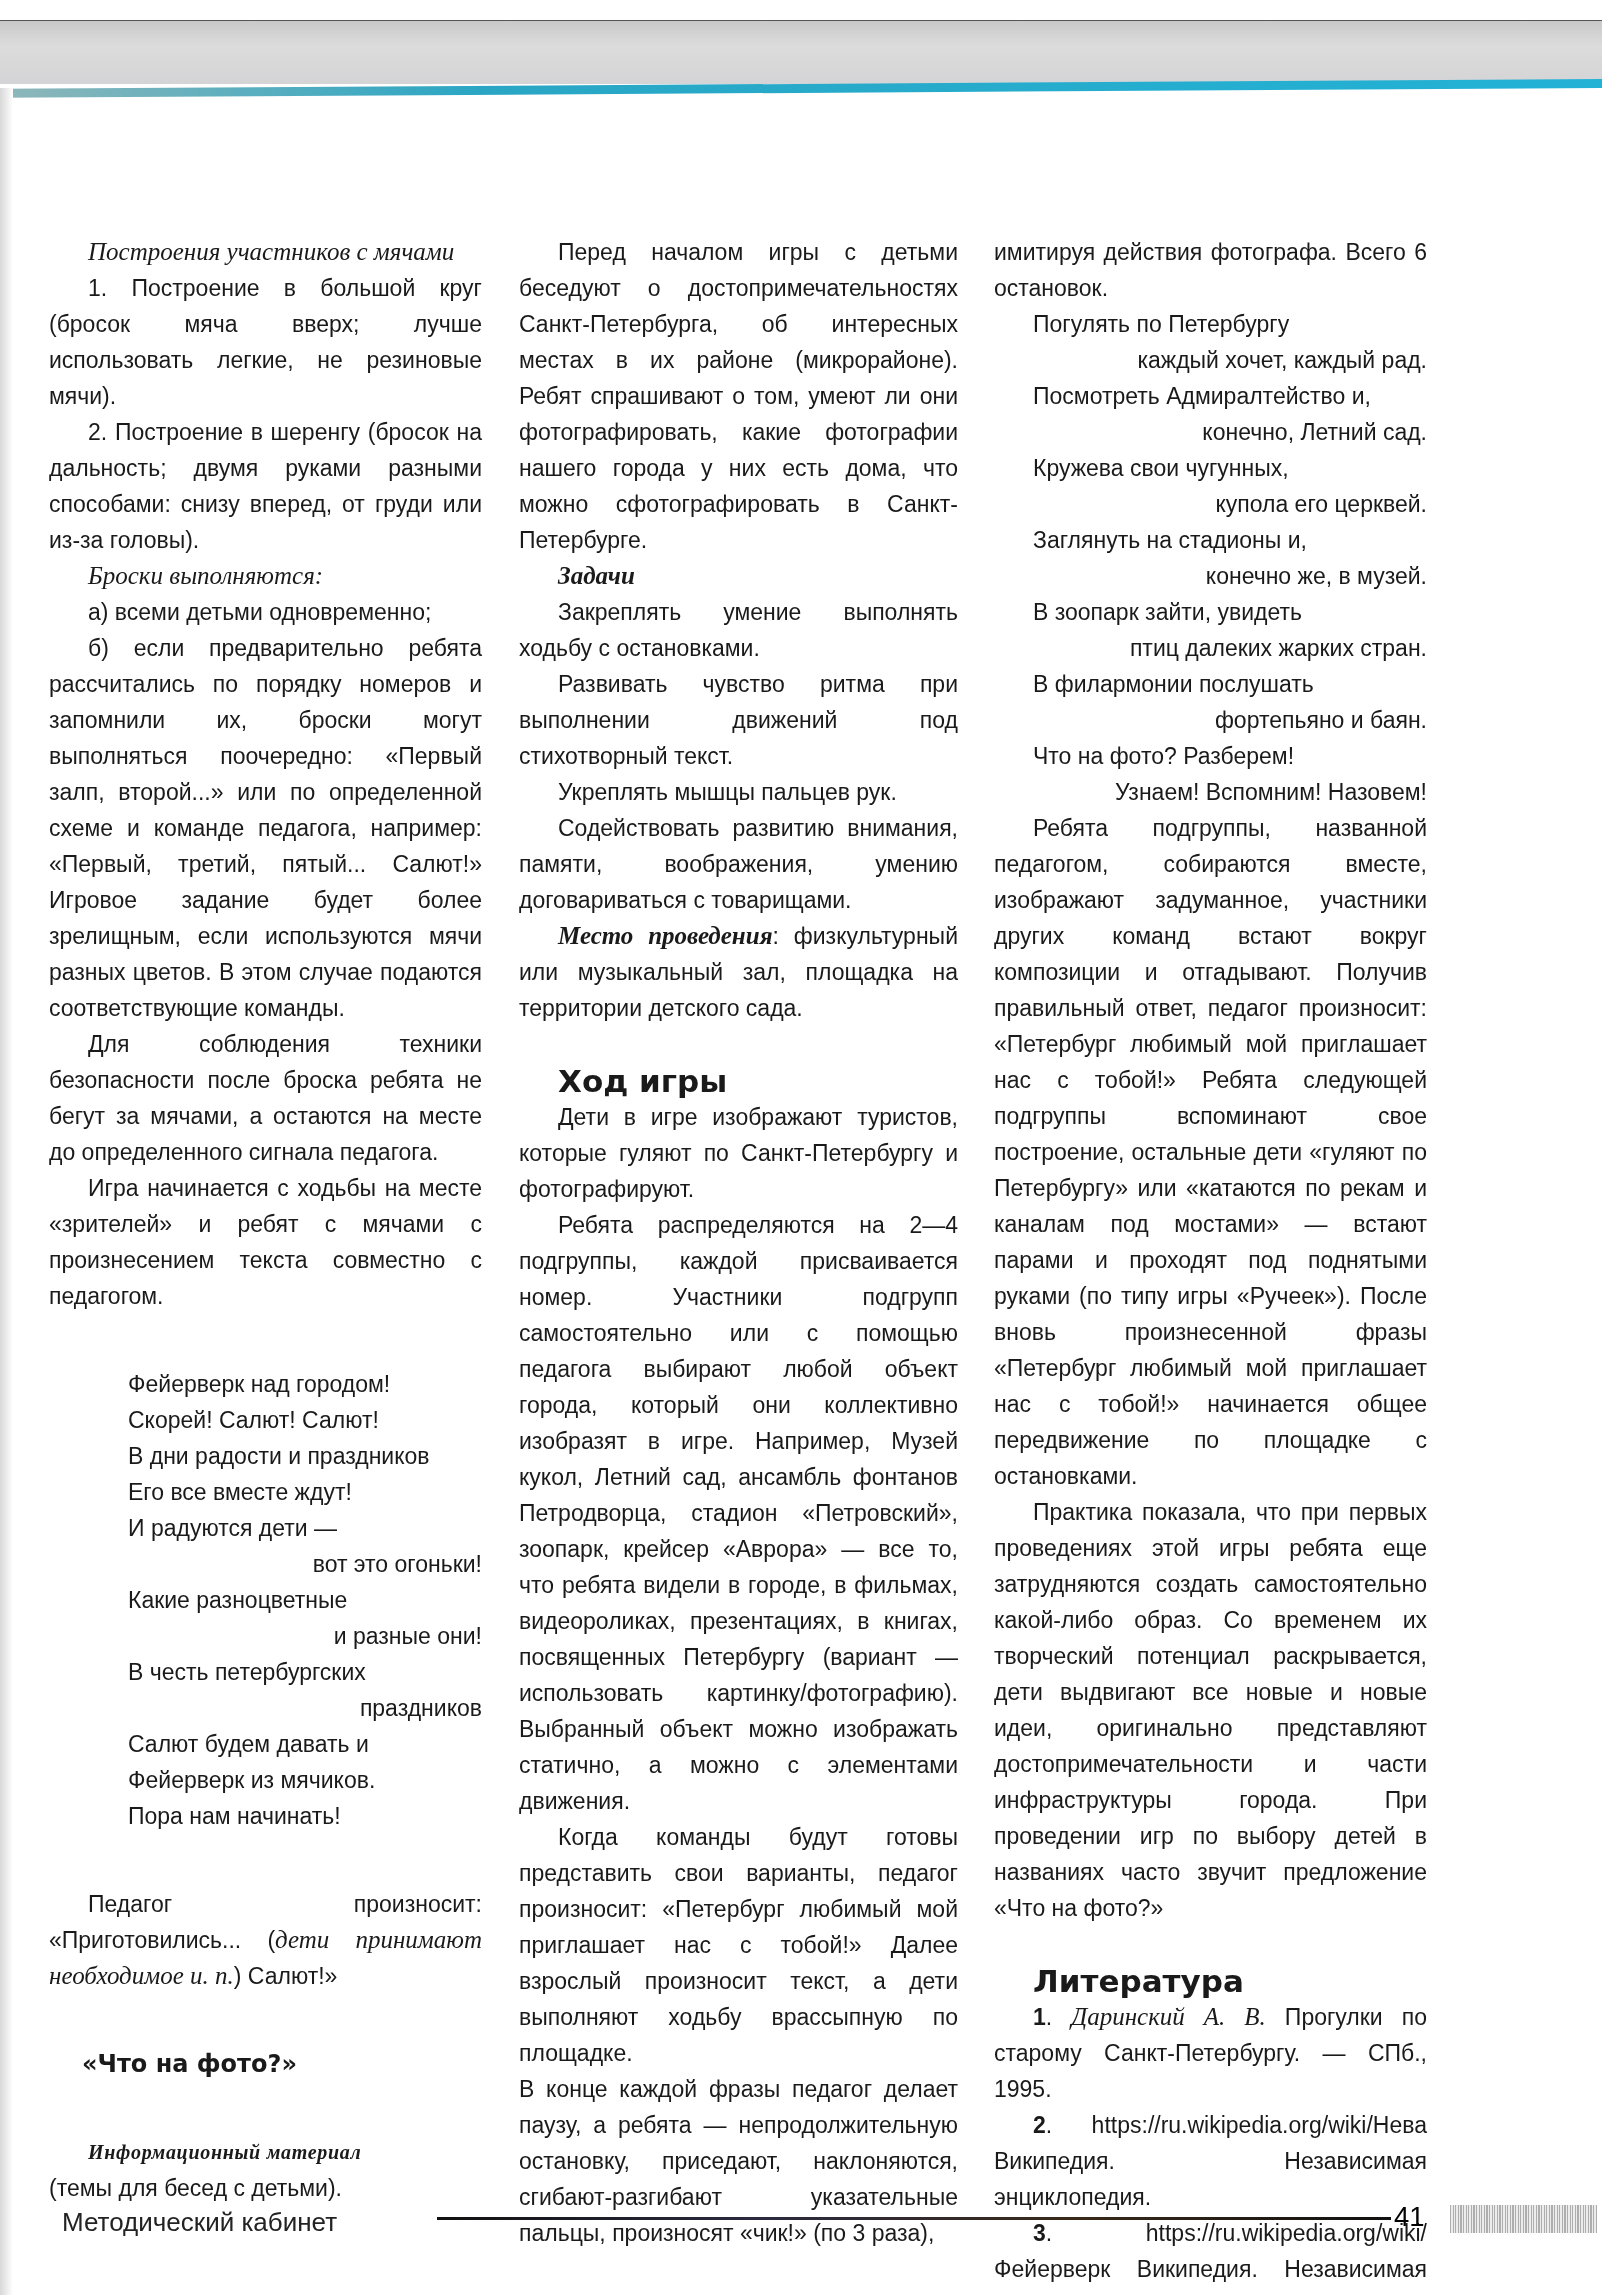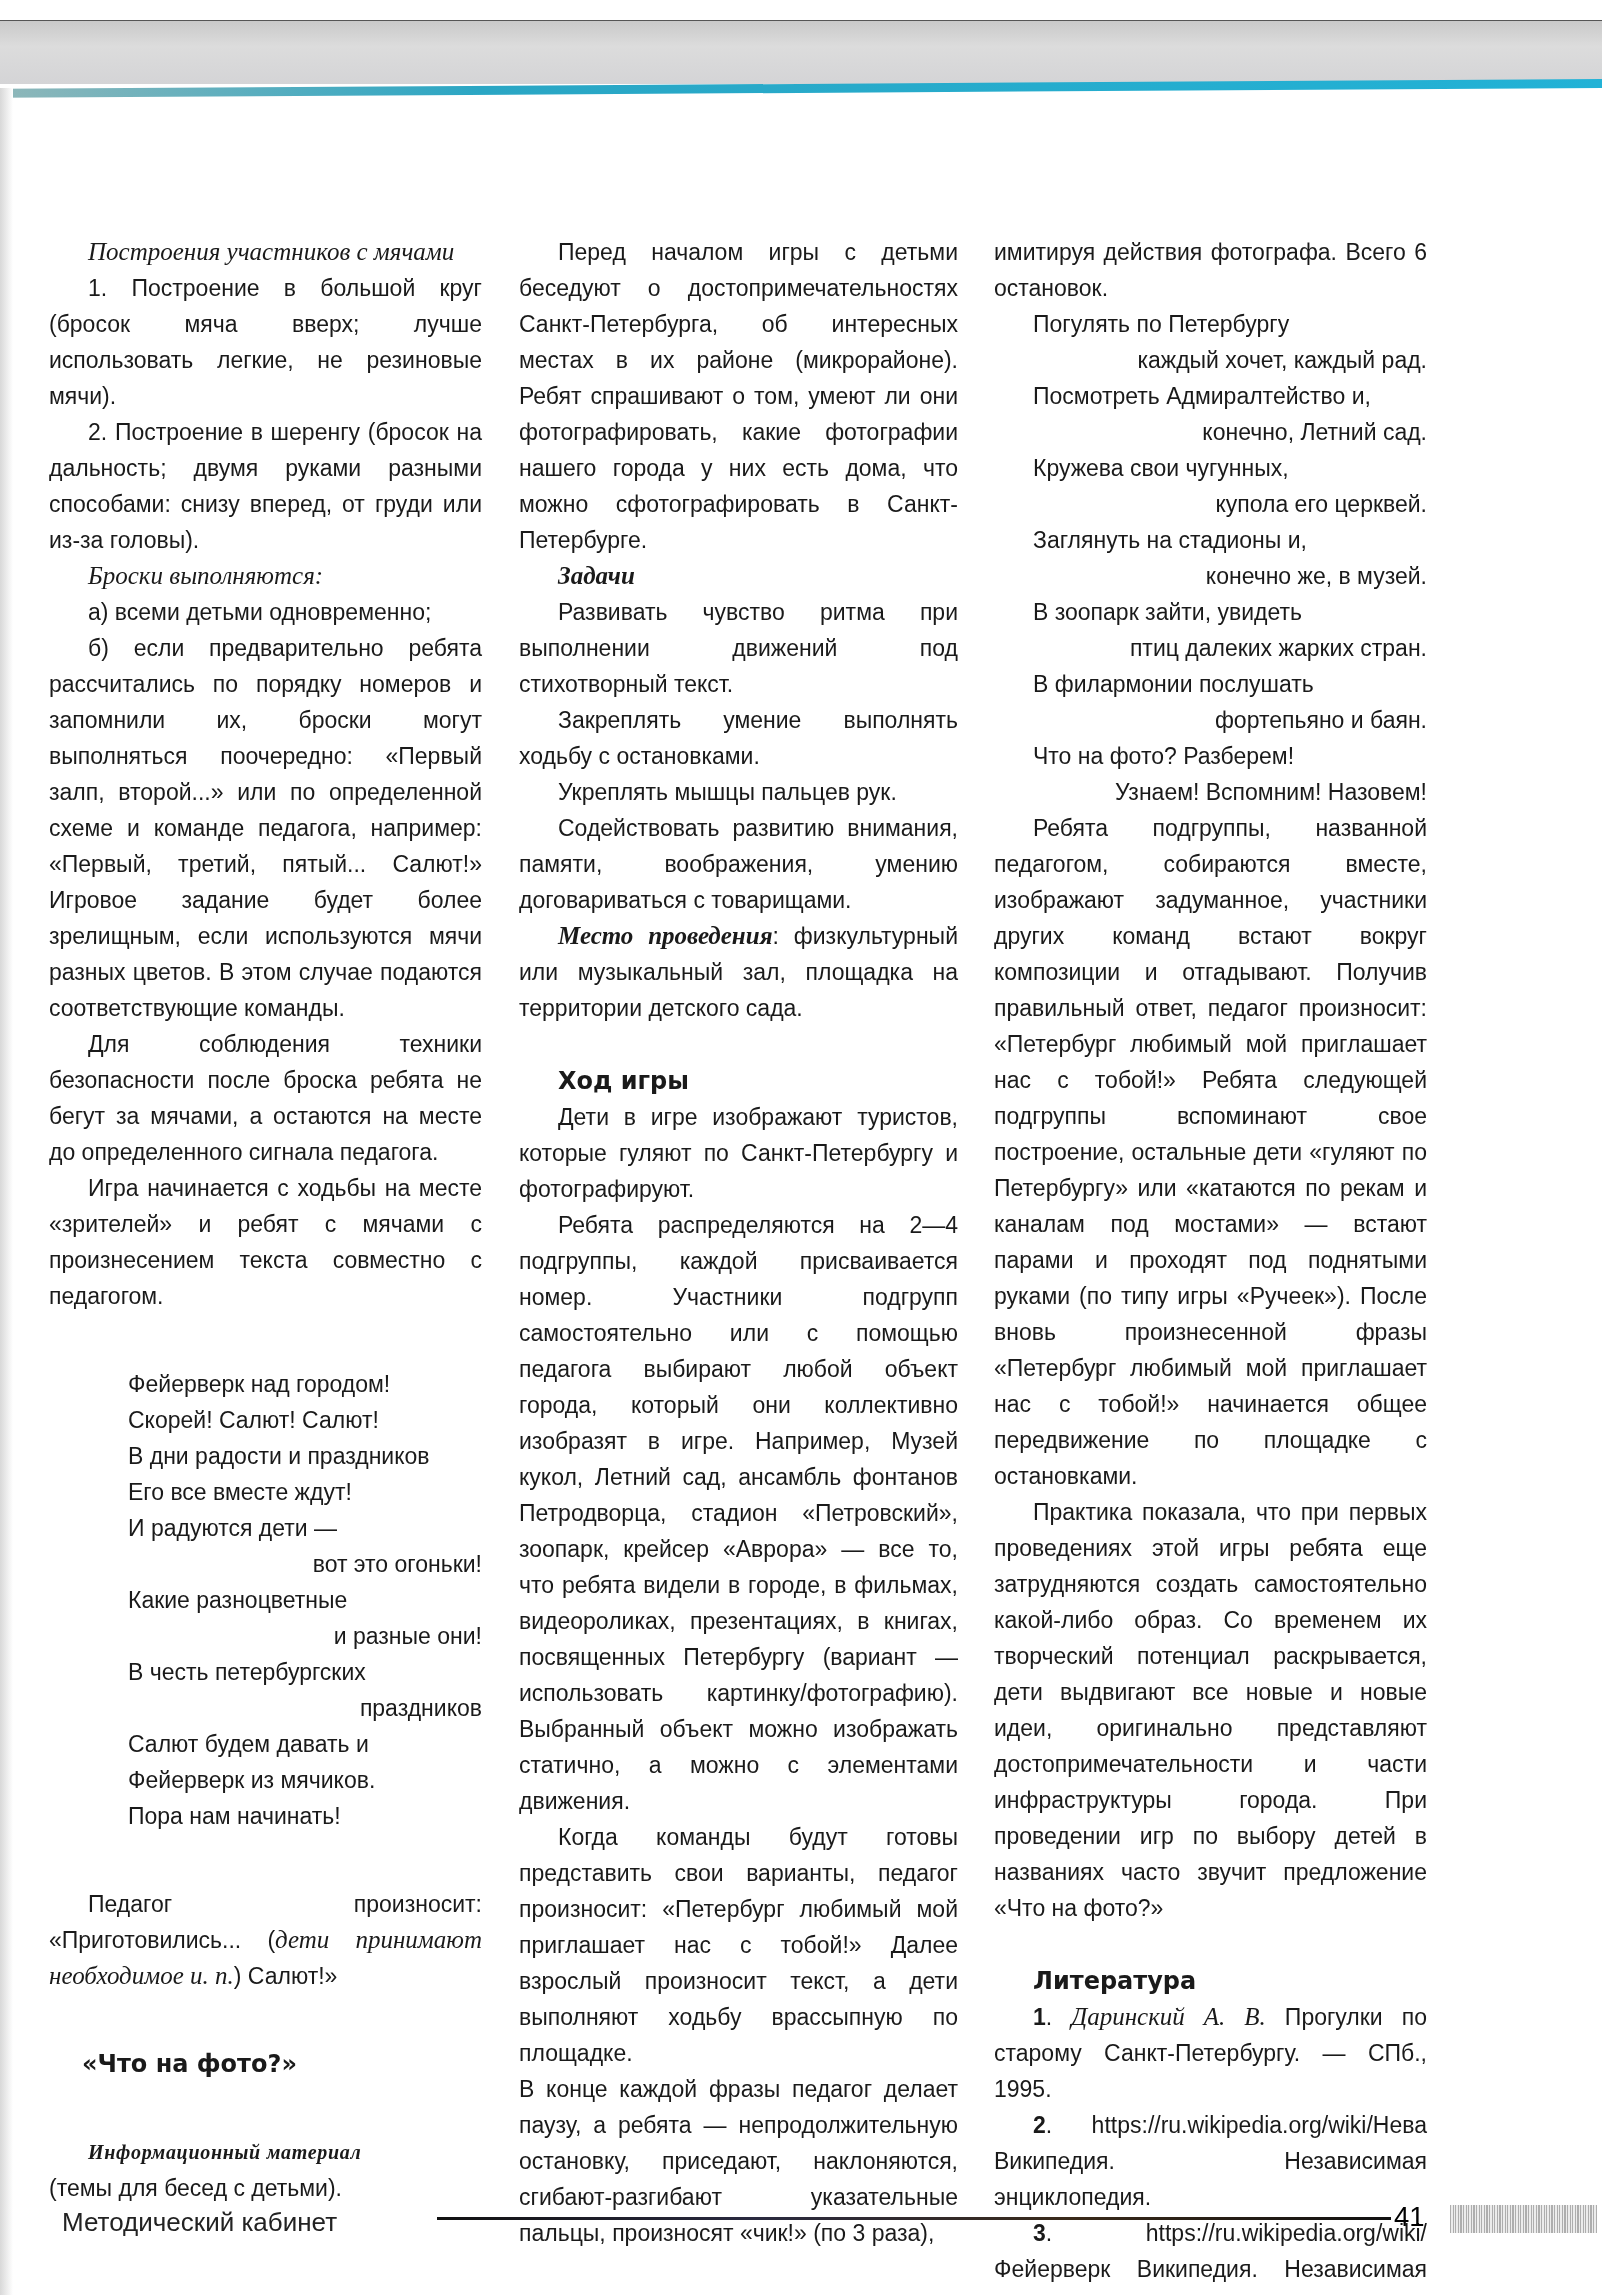--- a/index.html
+++ b/index.html
@@ -17,21 +17,21 @@
   .col-left { left: 49px; width: 433px; }
   .col-mid  { left: 519px; width: 439px; }
   .col-right { left: 994px; width: 433px; }
   p { margin: 0; text-align: justify; text-align-last: left; }
   .ind { text-indent: 39px; }
   .it { font-family: "Liberation Serif", "DejaVu Serif", serif; font-style: italic; font-size: 25px; }
   .poem { padding-left: 79px; }
   .poem-r { padding-left: 39px; }
   .pl { display: block; }
   .pr { display: block; text-align: right; }
-  .h-bold { font-family: "DejaVu Sans", sans-serif; font-weight: bold; font-size: 24px; padding-left: 39px; }
+  .h-bold { font-family: "DejaVu Sans", sans-serif; font-weight: bold; font-size: 31px; padding-left: 39px; }
   .h-title { font-family: "DejaVu Sans", sans-serif; font-weight: bold; font-size: 24px; padding-left: 33px; }
   .h-info { font-family: "Liberation Serif", serif; font-style: italic; font-weight: bold; font-size: 20px; padding-left: 39px; letter-spacing: 0.7px; }
   .gap-m { height: 37px; }
   .gap-l { height: 52px; }
   .num { font-weight: bold; }
   .footer-label { position: absolute; left: 62px; top: 2207px; font-size: 26px; color: #222; }
   .footer-line { position: absolute; left: 437px; top: 2217px; width: 954px; height: 2.6px;
                  background: linear-gradient(90deg, #111, #2a2a40, #3a2a1a, #111); }
   .page-num { position: absolute; left: 1394px; top: 2201px; font-size: 27.5px; color: #000000; }
   .page-tab { position: absolute; left: 1450px; top: 2205px; width: 147px; height: 27.5px;
@@ -76,22 +76,22 @@
   <div class="gap-l"></div>
   <div class="h-title">«Что на фото?»</div>
   <div class="gap-l"></div>
   <div class="h-info">Информационный материал</div>
   <p>(темы для бесед с детьми).</p>
 </div>
 
 <div class="col col-mid">
   <p class="ind">Перед началом игры с детьми беседуют о достопримечательностях Санкт-Петербурга, об интересных местах в их районе (микрорайоне). Ребят спрашивают о том, умеют ли они фотографировать, какие фотографии нашего города у них есть дома, что можно сфотографировать в Санкт-Петербурге.</p>
   <p class="ind it" style="font-weight:bold">Задачи</p>
+  <p class="ind">Закреплять умение выполнять ходьбу с остановками.</p>
   <p class="ind">Развивать чувство ритма при выполнении движений под стихотворный текст.</p>
-  <p class="ind">Закреплять умение выполнять ходьбу с остановками.</p>
   <p class="ind">Укреплять мышцы пальцев рук.</p>
   <p class="ind">Содействовать развитию внимания, памяти, воображения, умению договариваться с товарищами.</p>
   <p class="ind"><span class="it" style="font-weight:bold">Место проведения</span><span>: физкультурный или музыкальный зал, площадка на территории детского сада.</span></p>
   <div class="gap-m"></div>
   <div class="h-bold">Ход игры</div>
   <p class="ind">Дети в игре изображают туристов, которые гуляют по Санкт-Петербургу и фотографируют.</p>
   <p class="ind">Ребята распределяются на 2—4 подгруппы, каждой присваивается номер. Участники подгрупп самостоятельно или с помощью педагога выбирают любой объект города, который они коллективно изобразят в игре. Например, Музей кукол, Летний сад, ансамбль фонтанов Петродворца, стадион «Петровский», зоопарк, крейсер «Аврора» — все то, что ребята видели в городе, в фильмах, видеороликах, презентациях, в книгах, посвященных Петербургу (вариант — использовать картинку/фотографию). Выбранный объект можно изображать статично, а можно с элементами движения.</p>
   <p class="ind">Когда команды будут готовы представить свои варианты, педагог произносит: «Петербург любимый мой приглашает нас с тобой!» Далее взрослый произносит текст, а дети выполняют ходьбу врассыпную по площадке.</p>
   <p>В конце каждой фразы педагог делает паузу, а ребята — непродолжительную остановку, приседают, наклоняются, сгибают-разгибают указательные пальцы, произносят «чик!» (по 3 раза),</p>
 </div>

